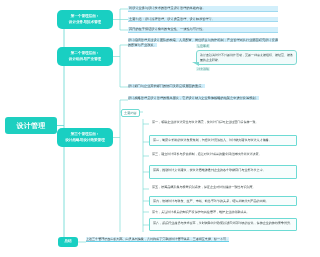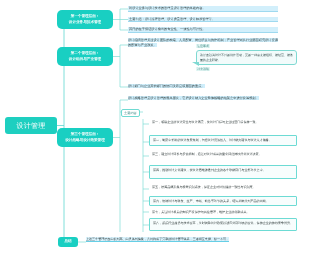--- a/index.html
+++ b/index.html
@@ -12,21 +12,21 @@
   }
   #map{position:absolute;inset:0;width:300px;height:257px;}
   .svg-layer{position:absolute;left:0;top:0;width:300px;height:257px;pointer-events:none;}
 
   
   .node{position:absolute;box-sizing:border-box;}
 
   .root{
     left:5px;top:117px;width:52px;height:17px;
     background:#1ecfc0;border-radius:3px;
-    color:#ffffff;font-size:7px;font-weight:normal;
+    color:#ffffff;font-size:7px;font-weight:bold;
     display:flex;align-items:center;justify-content:center;
     letter-spacing:.3px;
   }
 
   .branch{
     background:#19cfc2;border-radius:5px;color:#ffffff;
     font-size:3.6px;line-height:1.45;font-weight:bold;
     display:flex;flex-direction:column;align-items:center;justify-content:center;
     padding:1px 3px;text-align:center;
   }

